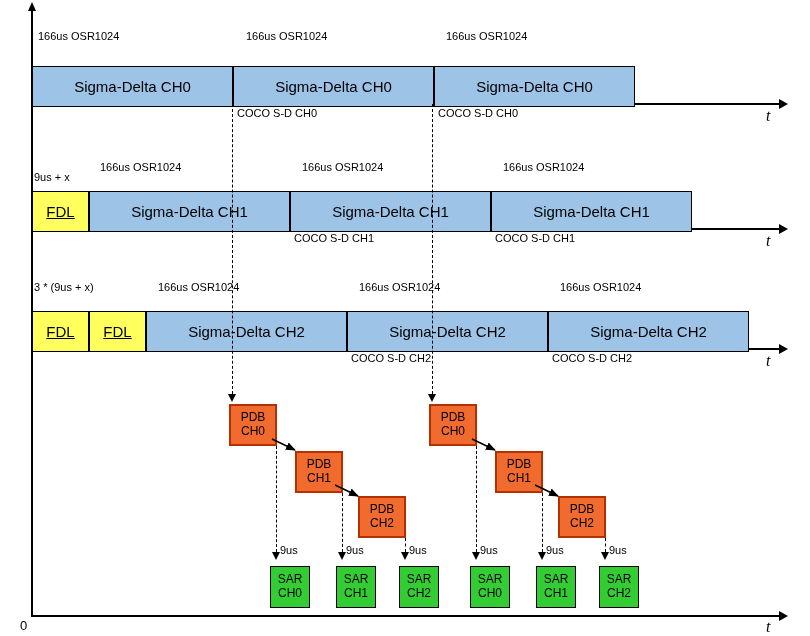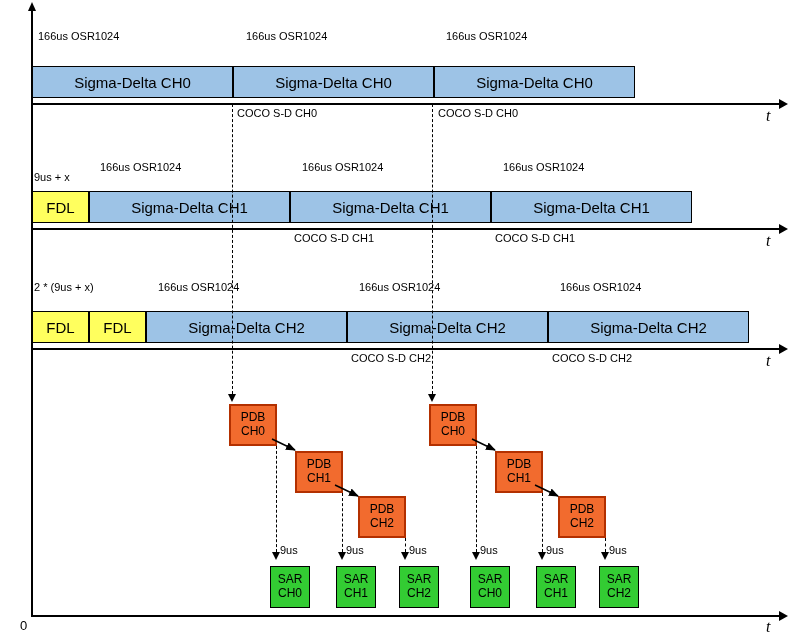--- a/index.html
+++ b/index.html
@@ -1,25 +1,25 @@
 <!DOCTYPE html>
 <html style="--blue: #9DC3E6; --yellow: #FFFF5E; --orange: #F26B2E; --orange-border: #B33000; --green: #33CC33; --line: #000000;"><head>
 <meta charset="utf-8">
 <style>
   html,body{margin:0;padding:0;background:#fff;}
   .canvas{position:relative;width:810px;height:636px;background:#fff;
           font-family:"Liberation Sans",sans-serif;color:#000;overflow:hidden;}
   .abs{position:absolute;}
   .hline{height:2px;background:var(--line,#000);}
   .vline{width:2px;background:var(--line,#000);}
-  .bar{height:32px;}
+  .bar{height:41px;}
   .box{border:1px solid var(--line,#000);display:flex;align-items:center;justify-content:center;
        font-size:15px;box-sizing:border-box;z-index:1;}
   .sd{background:var(--blue,#9DC3E6);}
-  .fdl{background:var(--yellow,#FFFF5E);}
+  .fdl{background:var(--yellow,#FFFF5E);text-decoration:underline;}
   .small{font-size:11px;white-space:nowrap;line-height:1;}
   .tlabel{font-family:"Liberation Serif",serif;font-style:italic;font-size:16px;line-height:1;}
   .origin{font-size:13px;}
   .dash-v{width:0;border-left:1px dashed var(--line,#000);z-index:5;}
   .arrow-down{width:0;height:0;border-left:4px solid transparent;border-right:4px solid transparent;
               border-top:8px solid var(--line,#000);z-index:6;}
   .arrow-right{width:0;height:0;border-top:5px solid transparent;border-bottom:5px solid transparent;
                border-left:9px solid var(--line,#000);}
   .arrow-up{width:0;height:0;border-left:4px solid transparent;border-right:4px solid transparent;
             border-bottom:9px solid var(--line,#000);}
@@ -72,21 +72,21 @@
   <div class="abs box sd bar" style="left:290px;top:191px;width:201px">Sigma-Delta CH1</div>
   <div class="abs box sd bar" style="left:491px;top:191px;width:201px">Sigma-Delta CH1</div>
 
   <div class="abs hline" style="left:32px;top:228px;width:748px"></div>
   <div class="abs arrow-right" style="left:779px;top:224px"></div>
   <div class="abs tlabel" style="left:766px;top:233px">t</div>
 
   <div class="abs small" style="left:294px;top:233px">COCO S-D CH1</div>
   <div class="abs small" style="left:495px;top:233px">COCO S-D CH1</div>
 
-  <div class="abs small" style="left:34px;top:282px">2 * (9us + x)</div>
+  <div class="abs small" style="left:34px;top:282px">3 * (9us + x)</div>
   <div class="abs small" style="left:158px;top:282px">166us OSR1024</div>
   <div class="abs small" style="left:359px;top:282px">166us OSR1024</div>
   <div class="abs small" style="left:560px;top:282px">166us OSR1024</div>
 
   <div class="abs box fdl bar" style="left:32px;top:311px;width:57px">FDL</div>
   <div class="abs box fdl bar" style="left:89px;top:311px;width:57px">FDL</div>
   <div class="abs box sd bar" style="left:146px;top:311px;width:201px">Sigma-Delta CH2</div>
   <div class="abs box sd bar" style="left:347px;top:311px;width:201px">Sigma-Delta CH2</div>
   <div class="abs box sd bar" style="left:548px;top:311px;width:201px">Sigma-Delta CH2</div>
 

